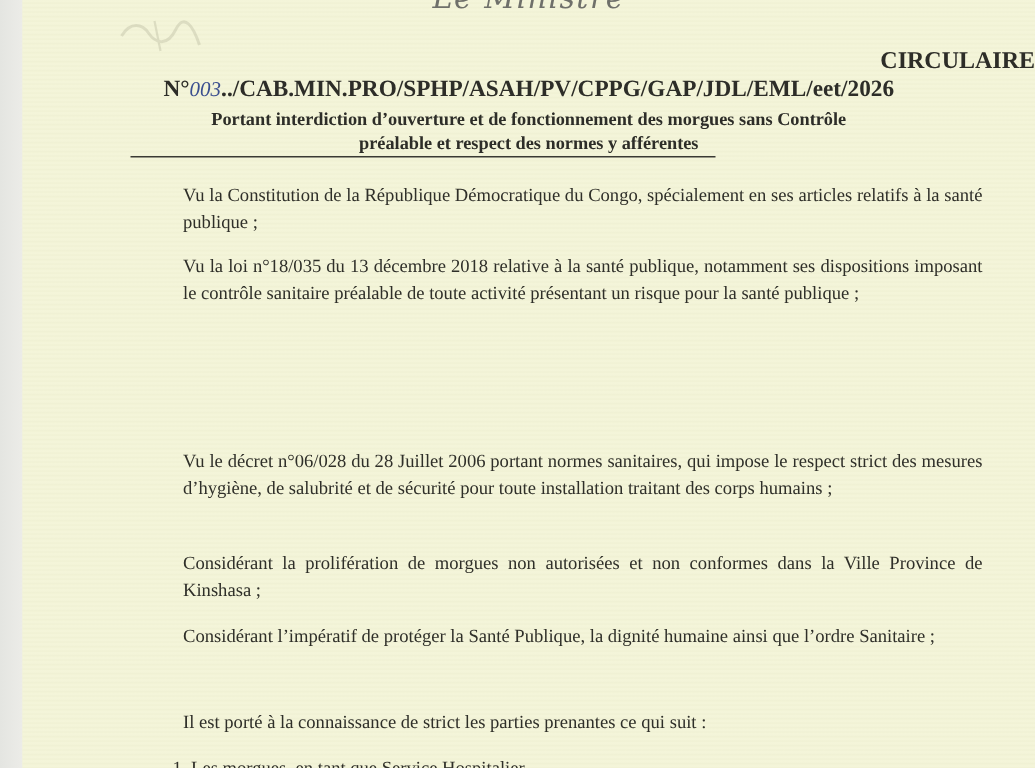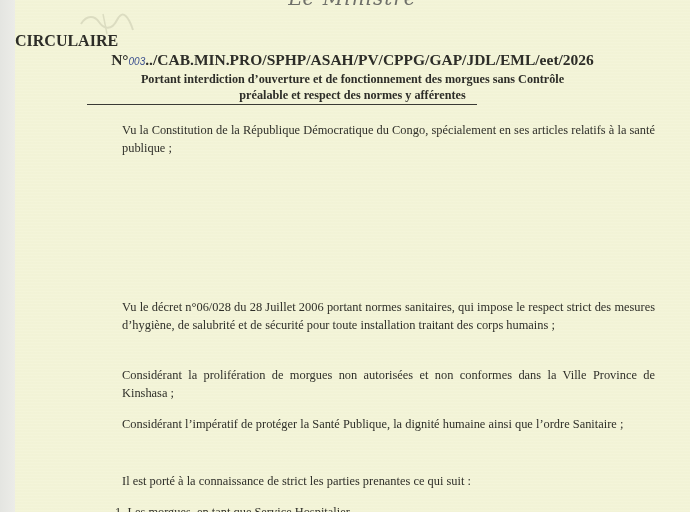--- a/index.html
+++ b/index.html
@@ -22,30 +22,30 @@
   .signature-top {
     position:absolute; left:0; top:-14px; width:675px; text-align:center;
     font-family:"DejaVu Serif", serif; font-style:italic;
     font-size:20px; color:#6f706a; letter-spacing:1px;
   }
   .faint-mark {
     position:absolute; left:62px; top:10px; width:60px; height:28px;
     opacity:0.25;
   }
   .title {
-    position:absolute; left:0; top:32px; width:675px; text-align:left;
+    position:absolute; left:0; top:32px; width:675px; text-align:right;
     font-weight:bold; font-size:16px; color:#2d2d28;
   }
   .ref {
     position:absolute; left:0; top:51px; width:675px; text-align:center;
     font-weight:bold; font-size:15.5px; color:#2d2d28; white-space:nowrap;
   }
   .ref .hand {
-    font-family:Liberation Sans, sans-serif; font-style:italic; font-weight:normal;
-    color:#3b4f8f; font-size:10px;
+    font-family:Liberation Serif, serif; font-style:italic; font-weight:normal;
+    color:#3b4f8f; font-size:14px;
   }
   .subject {
     position:absolute; left:0; top:71px; width:675px; text-align:center;
     font-weight:bold; font-size:12.2px; line-height:16px; color:#2d2d28;
   }
   .rule {
     position:absolute; left:72px; top:104px; width:390px; height:1px;
     background:#3a3a34;
   }
   .para {
@@ -78,19 +78,20 @@
   </div>
 
   <div class="subject">
     <div>Portant interdiction d’ouverture et de fonctionnement des morgues sans Contrôle</div>
     <div>préalable et respect des normes y afférentes</div>
   </div>
 
   <div class="rule"></div>
 
   <div class="para" style="top:121px;">Vu la Constitution de la République Démocratique du Congo, spécialement en ses articles relatifs à la santé publique ;</div>
+  <div class="para" style="top:168px;">Vu la loi n°18/035 du 13 décembre 2018 relative à la santé publique, notamment ses dispositions imposant le contrôle sanitaire préalable de toute activité présentant un risque pour la santé publique ;</div>
   <div class="para" style="top:298px;">Vu le décret n°06/028 du 28 Juillet 2006 portant normes sanitaires, qui impose le respect strict des mesures d’hygiène, de salubrité et de sécurité pour toute installation traitant des corps humains ;</div>
   <div class="para" style="top:366px;">Considérant la prolifération de morgues non autorisées et non conformes dans la Ville Province de Kinshasa ;</div>
   <div class="para" style="top:415px;">Considérant l’impératif de protéger la Santé Publique, la dignité humaine ainsi que l’ordre Sanitaire ;</div>
   <div class="para" style="top:472px;">Il est porté à la connaissance de strict les parties prenantes ce qui suit :</div>
 
   <div class="list-item">1.   Les morgues, en tant que Service Hospitalier</div>
 </div>
 
 </body></html>

